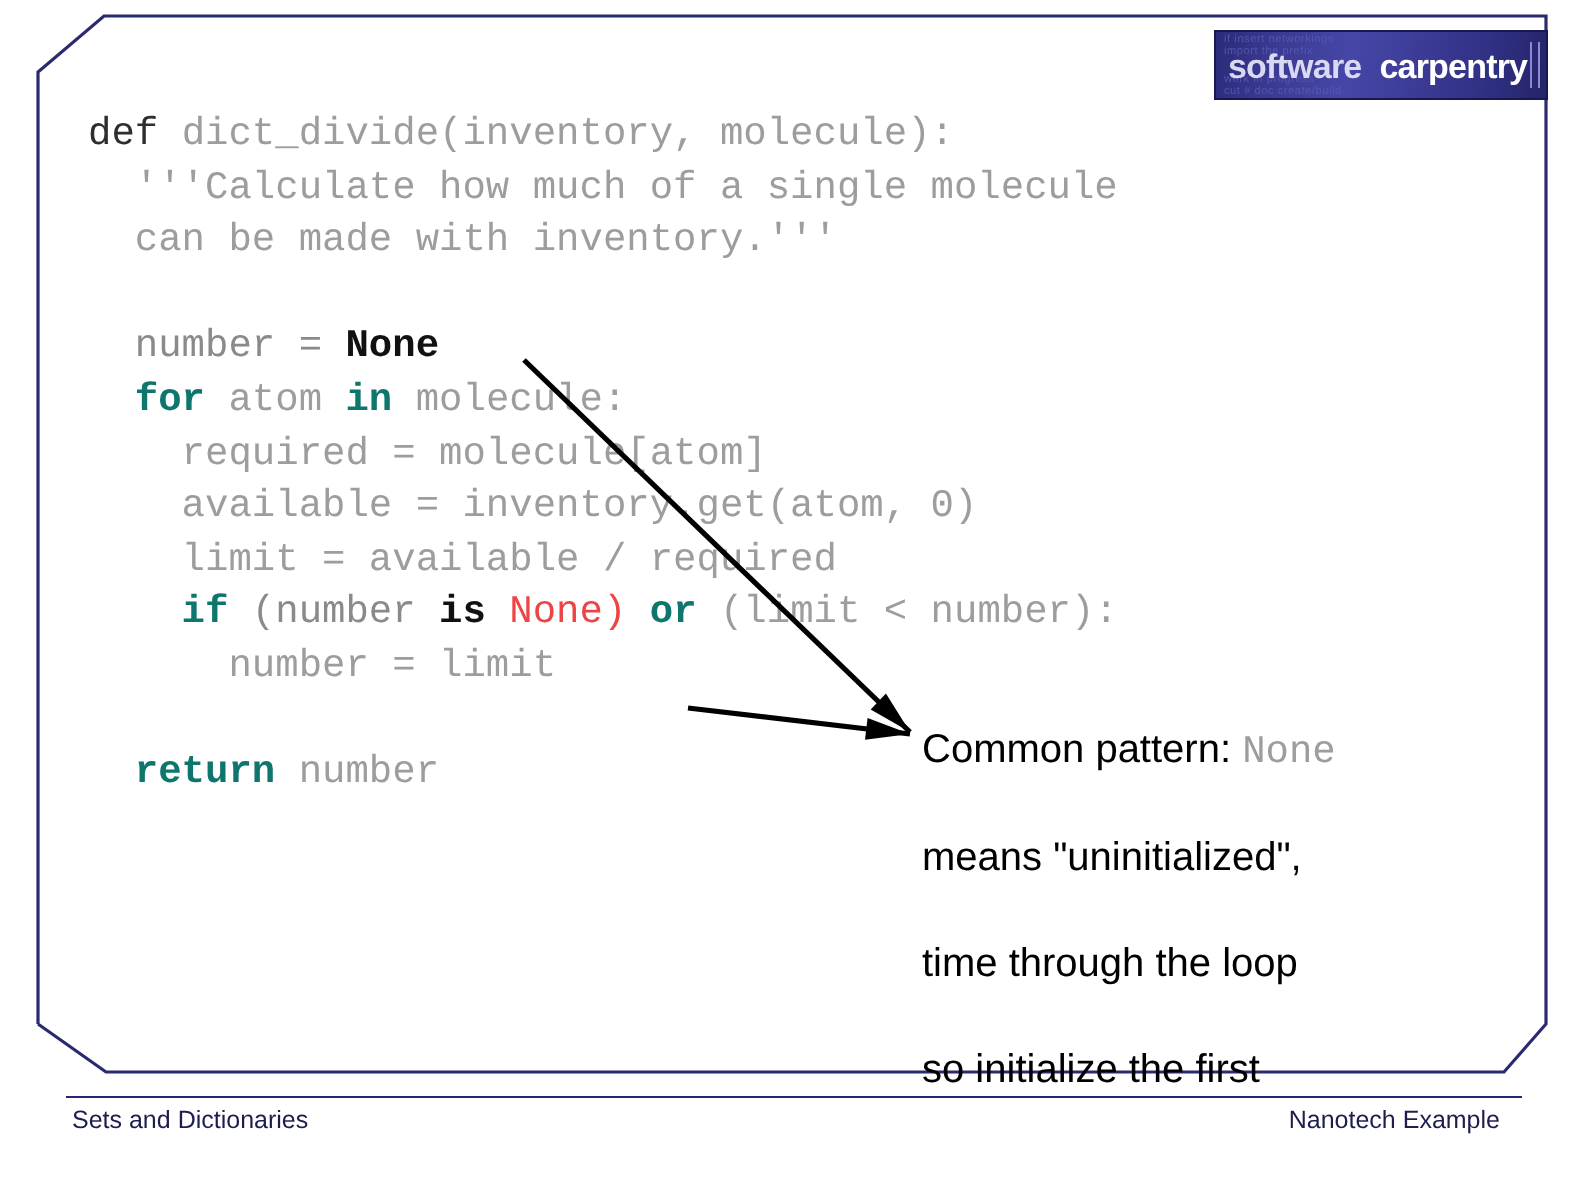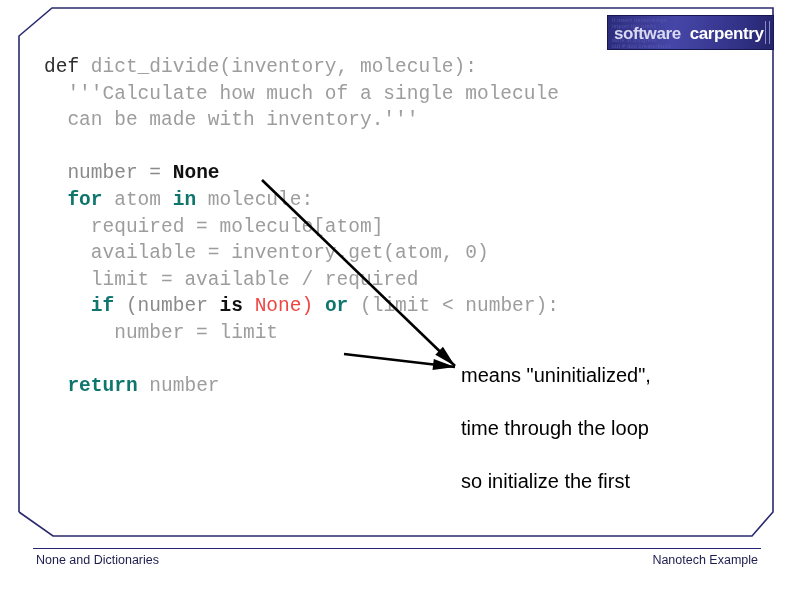--- a/index.html
+++ b/index.html
@@ -133,21 +133,21 @@
   }
   .footer-text {
     position: absolute;
     top: 553px;
     font-family: "Liberation Sans", sans-serif;
     font-size: 12.5px;
     color: #1d1d4f;
     white-space: nowrap;
   }
   #footer-left  { left: 36px; }
-  #footer-right { right: 36px; margin-left: 14px; }
+  #footer-right { right: 44px; margin-left: 14px; }
 </style>
 </head>
 <body>
 
 <div id="slide">
 
   <svg id="slide-border" viewBox="0 0 794 595" width="794" height="595" aria-hidden="true">
     <polyline points="19,512 19,36 52,8 773,8 773,512 752,536 53,536 19,512" fill="none" stroke="#2a2a6e" stroke-width="1.6"></polyline>
   </svg>
 
@@ -170,22 +170,23 @@
         <line x1="262" y1="180" x2="455" y2="366" stroke="#000" stroke-width="2.6"></line>
         <polygon points="455,366 435.34242578308465,354.69381691699334 442.97563831825425,346.7733329423281" fill="#000"></polygon>
       </g>
       <g>
         <line x1="344" y1="354" x2="455" y2="367" stroke="#000" stroke-width="2.6"></line>
         <polygon points="455,367 432.5095745840967,369.90357789833325 433.789117386752,358.97825089104543" fill="#000"></polygon>
       </g>
     </svg>
 
   <div id="callout">
+    <span class="cline"><span>Common pattern: </span><span class="mono">None</span></span>
     <span class="cline">means "uninitialized",</span>
     <span class="cline">time through the loop</span>
     <span class="cline">so initialize the first</span>
   </div>
 
   <div id="footer-rule"></div>
-  <div id="footer-left" class="footer-text">None and Dictionaries</div>
+  <div id="footer-left" class="footer-text">Sets and Dictionaries</div>
   <div id="footer-right" class="footer-text">Nanotech Example</div>
 
 </div>
 
 </body></html>

